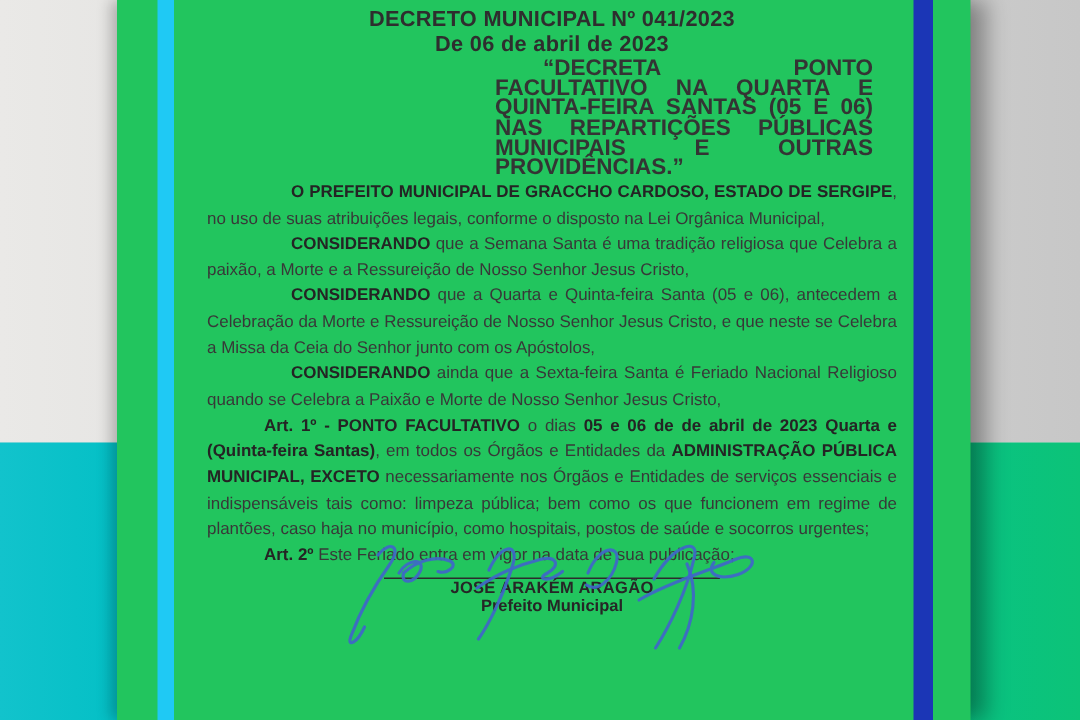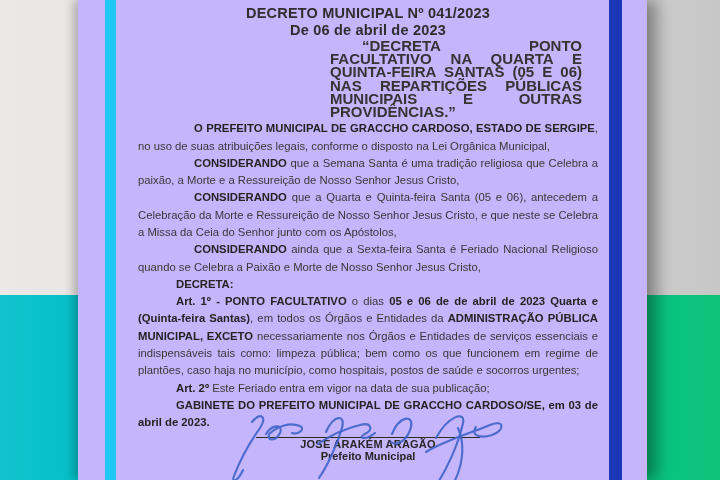--- a/index.html
+++ b/index.html
@@ -11,21 +11,21 @@
   .bg-top{
     position:absolute;left:0;top:0;width:720px;height:295px;
     background:linear-gradient(90deg,#eae9e7 0%,#dededc 40%,#c7c7c7 100%);
   }
   .bg-bottom{
     position:absolute;left:0;top:295px;width:720px;height:185px;
     background:linear-gradient(90deg,var(--band-teal) 0%,#00bfc4 14%,#00c1a4 55%,var(--band-green) 100%);
   }
   .page{
     position:absolute;left:78px;top:0;width:569px;height:480px;
-    background:#c4b5fd;
+    background:#22c55e;
     box-shadow:-5px 0 9px rgba(0,0,0,0.22), 10px 0 14px rgba(0,0,0,0.35);
   }
   .stripe{position:absolute;top:0;height:480px;}
   .stripe-left{left:27px;width:11px;background:var(--stripe-left);}
   .stripe-right{left:531px;width:13px;background:var(--stripe-right);}
   .content{
     position:absolute;left:60px;top:0;width:460px;height:480px;
     color:#343434;
   }
   .title{
@@ -86,24 +86,22 @@
         <div>De 06 de abril de 2023</div>
       </div>
 
       <div class="epigraph">“DECRETA PONTO FACULTATIVO NA QUARTA E QUINTA-FEIRA SANTAS (05 E 06) NAS REPARTIÇÕES PÚBLICAS MUNICIPAIS E OUTRAS PROVIDÊNCIAS.”</div>
 
       <div class="doc-body">
           <p class="ind-large"><b>O PREFEITO MUNICIPAL DE GRACCHO CARDOSO, ESTADO DE SERGIPE</b><span>, no uso de suas atribuições legais, conforme o disposto na Lei Orgânica Municipal,</span></p>
           <p class="ind-large"><b>CONSIDERANDO</b><span> que a Semana Santa é uma tradição religiosa que Celebra a paixão, a Morte e a Ressureição de Nosso Senhor Jesus Cristo,</span></p>
           <p class="ind-large"><b>CONSIDERANDO</b><span> que a Quarta e Quinta-feira Santa (05 e 06), antecedem a Celebração da Morte e Ressureição de Nosso Senhor Jesus Cristo, e que neste se Celebra a Missa da Ceia do Senhor junto com os Apóstolos,</span></p>
           <p class="ind-large"><b>CONSIDERANDO</b><span> ainda que a Sexta-feira Santa é Feriado Nacional Religioso quando se Celebra a Paixão e Morte de Nosso Senhor Jesus Cristo,</span></p>
-          <p class="ind-small"><b>DECRETA:</b></p>
           <p class="ind-small"><b>Art. 1º - PONTO FACULTATIVO</b><span> o dias </span><b>05 e 06 de  de abril de 2023 Quarta e (Quinta-feira Santas)</b><span>, em todos os Órgãos e Entidades da </span><b>ADMINISTRAÇÃO PÚBLICA MUNICIPAL, EXCETO</b><span> necessariamente nos Órgãos e Entidades de serviços essenciais e indispensáveis tais como: limpeza pública; bem como os que funcionem em regime de plantões, caso haja no município, como hospitais, postos de saúde e socorros urgentes;</span></p>
           <p class="ind-small"><b>Art. 2º</b><span> Este Feriado entra em vigor na data de sua publicação;</span></p>
-          <p class="ind-small"><b>GABINETE DO PREFEITO MUNICIPAL DE GRACCHO CARDOSO/SE, em 03 de abril de 2023.</b></p>
         </div>
 
       <div class="sig">
         <svg class="ink" viewBox="0 0 300 82" aria-hidden="true">
           <path d="M 30,14 C 38,4 46,8 38,20 C 28,34 18,52 12,68 C 9,76 16,73 21,62"></path>
           <path d="M 44,26 C 50,16 62,16 58,25 C 54,33 45,34 47,26 C 56,18 68,14 78,18 C 84,21 76,27 70,25"></path>
           <path d="M 104,24 C 112,6 124,6 120,20 C 114,40 104,60 97,70"></path>
           <path d="M 96,36 C 110,26 126,20 138,17 C 149,14 152,21 143,26 C 135,30 143,33 153,25"></path>
           <path d="M 170,26 C 177,8 192,6 189,19 C 186,31 176,39 169,34"></path>
           <path d="M 214,30 C 226,8 244,2 241,15 C 236,38 224,62 215,76"></path>

